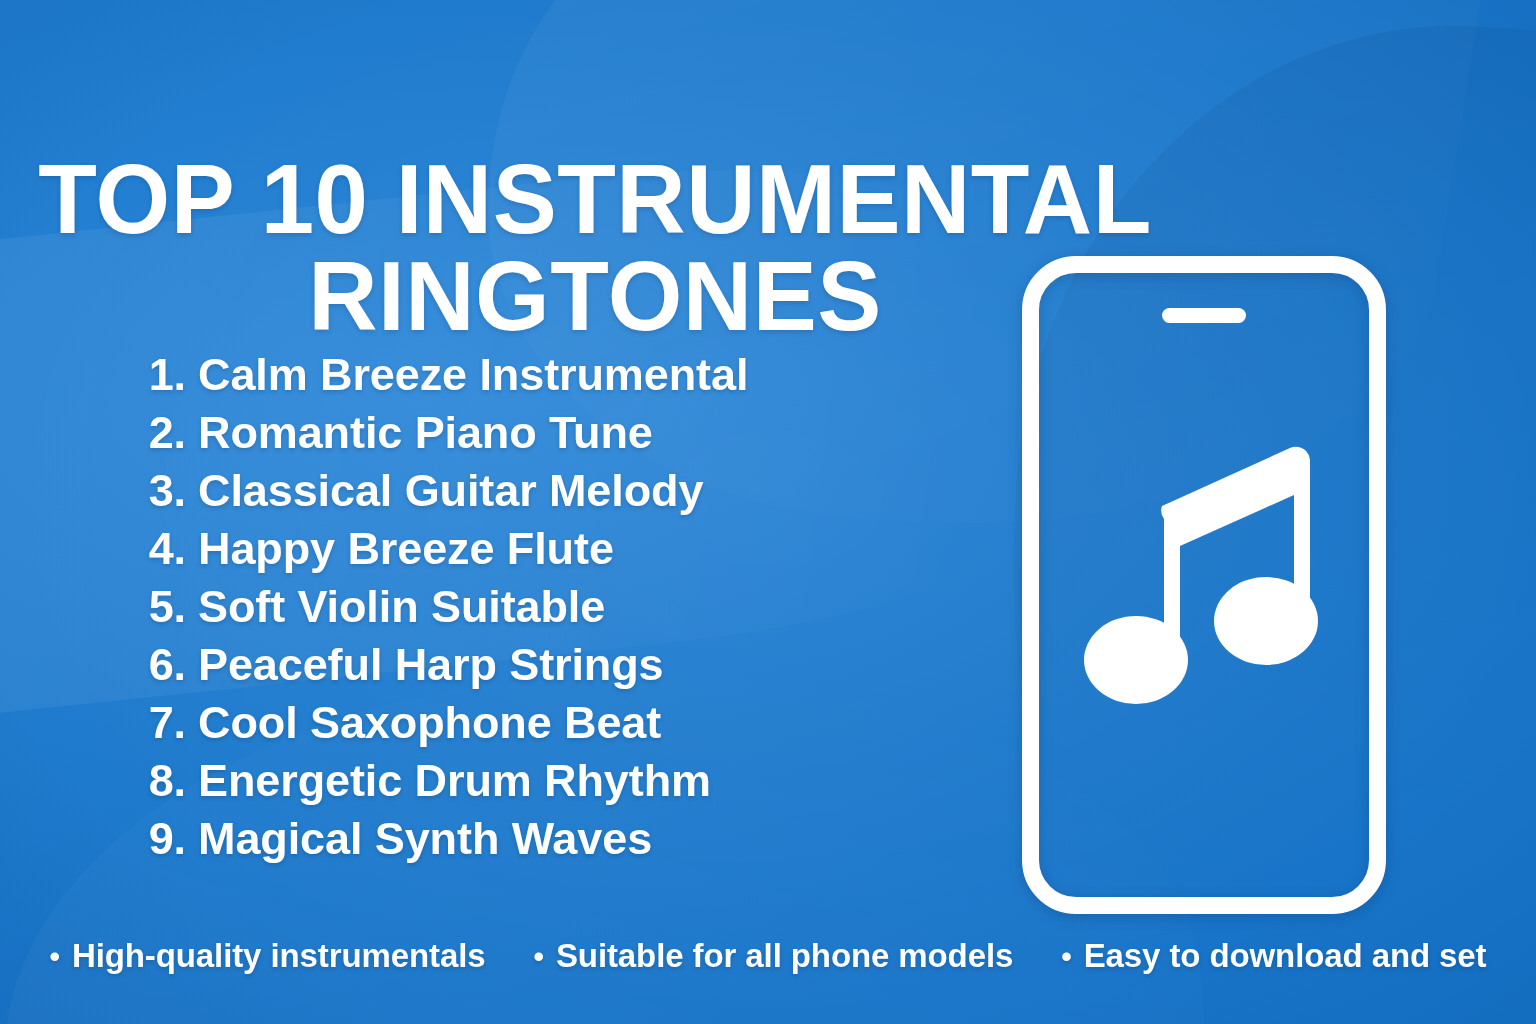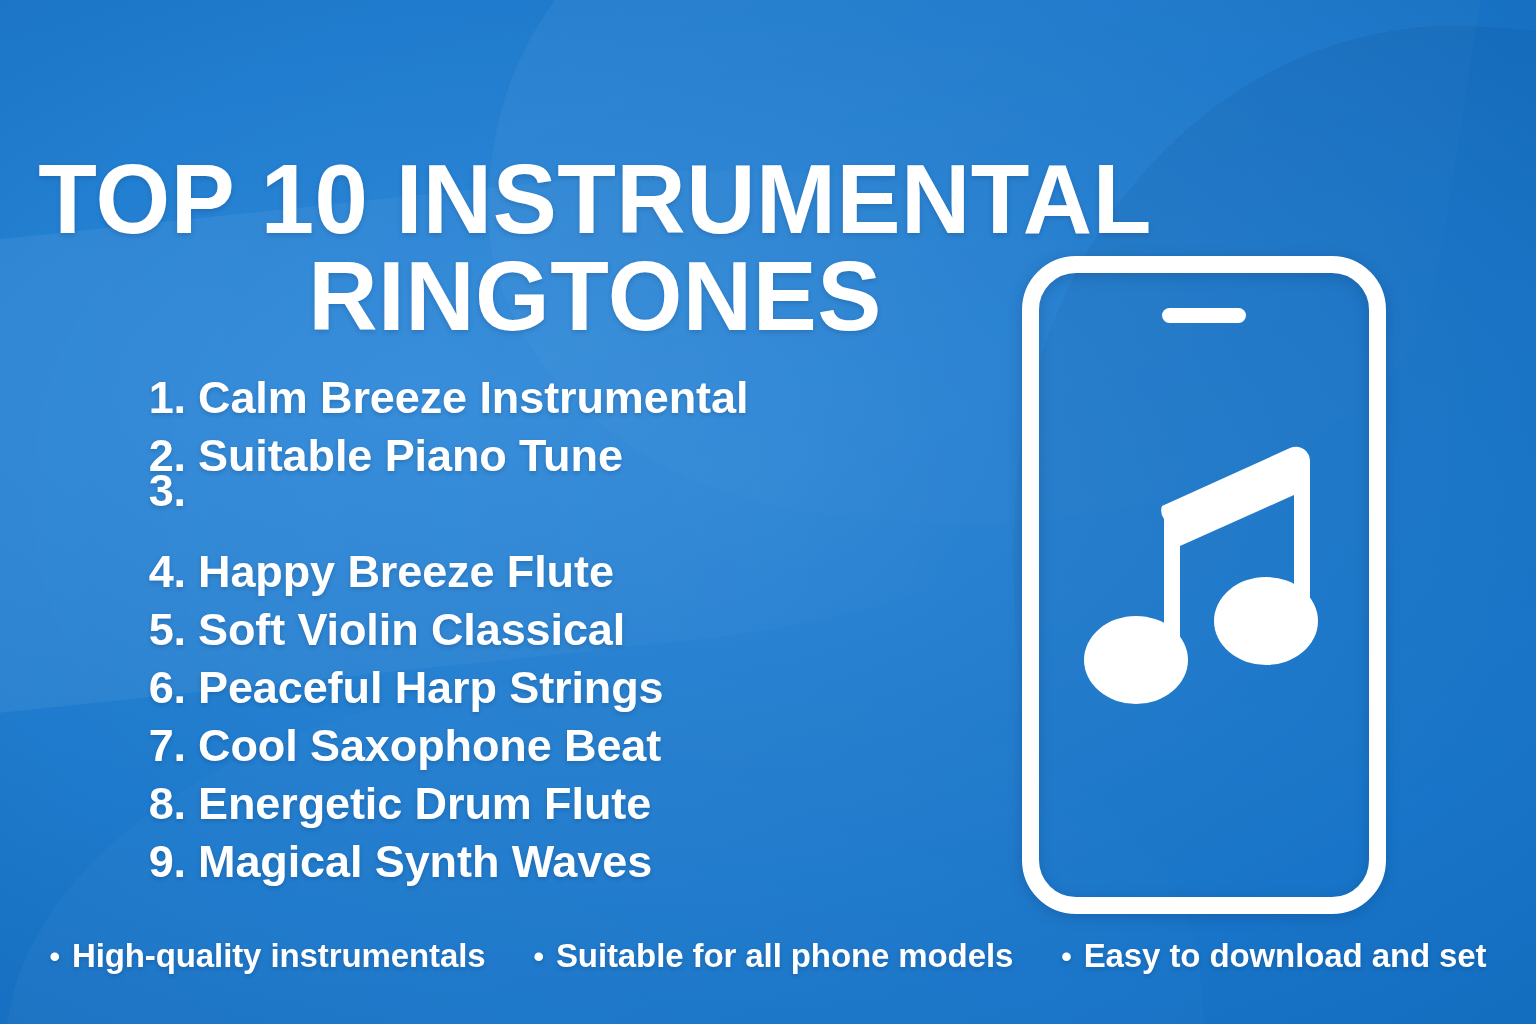--- a/index.html
+++ b/index.html
@@ -108,21 +108,21 @@
     letter-spacing: -0.1px;
     text-shadow: 0 2px 4px rgba(0,35,75,0.22);
     white-space: nowrap;
   }
   .item-num {
     width: 62px;
     flex: 0 0 62px;
     text-align: right;
     margin-right: 12px;
   }
-  .item-label { flex: 0 0 auto; margin-top: 23px; }
+  .item-label { flex: 0 0 auto; }
 
   
   .footer {
     position: absolute;
     left: 0;
     right: 0;
     top: 936px;
     display: flex;
     justify-content: center;
     align-items: baseline;
@@ -197,44 +197,45 @@
     <span class="headline-line">RINGTONES</span>
   </h1>
 
   <ol class="ringtone-list">
     <li class="ringtone-item">
       <span class="item-num">1.</span>
       <span class="item-label">Calm Breeze Instrumental</span>
     </li>
     <li class="ringtone-item">
       <span class="item-num">2.</span>
-      <span class="item-label">Suitable Piano Tune</span>
+      <span class="item-label">Romantic Piano Tune</span>
     </li>
     <li class="ringtone-item">
       <span class="item-num">3.</span>
+      <span class="item-label">Classical Guitar Melody</span>
     </li>
     <li class="ringtone-item">
       <span class="item-num">4.</span>
       <span class="item-label">Happy Breeze Flute</span>
     </li>
     <li class="ringtone-item">
       <span class="item-num">5.</span>
-      <span class="item-label">Soft Violin Classical</span>
+      <span class="item-label">Soft Violin Suitable</span>
     </li>
     <li class="ringtone-item">
       <span class="item-num">6.</span>
       <span class="item-label">Peaceful Harp Strings</span>
     </li>
     <li class="ringtone-item">
       <span class="item-num">7.</span>
       <span class="item-label">Cool Saxophone Beat</span>
     </li>
     <li class="ringtone-item">
       <span class="item-num">8.</span>
-      <span class="item-label">Energetic Drum Flute</span>
+      <span class="item-label">Energetic Drum Rhythm</span>
     </li>
     <li class="ringtone-item">
       <span class="item-num">9.</span>
       <span class="item-label">Magical Synth Waves</span>
     </li>
   </ol>
 
   <div class="phone">
     <div class="phone-frame"></div>
     <div class="phone-speaker"></div>

